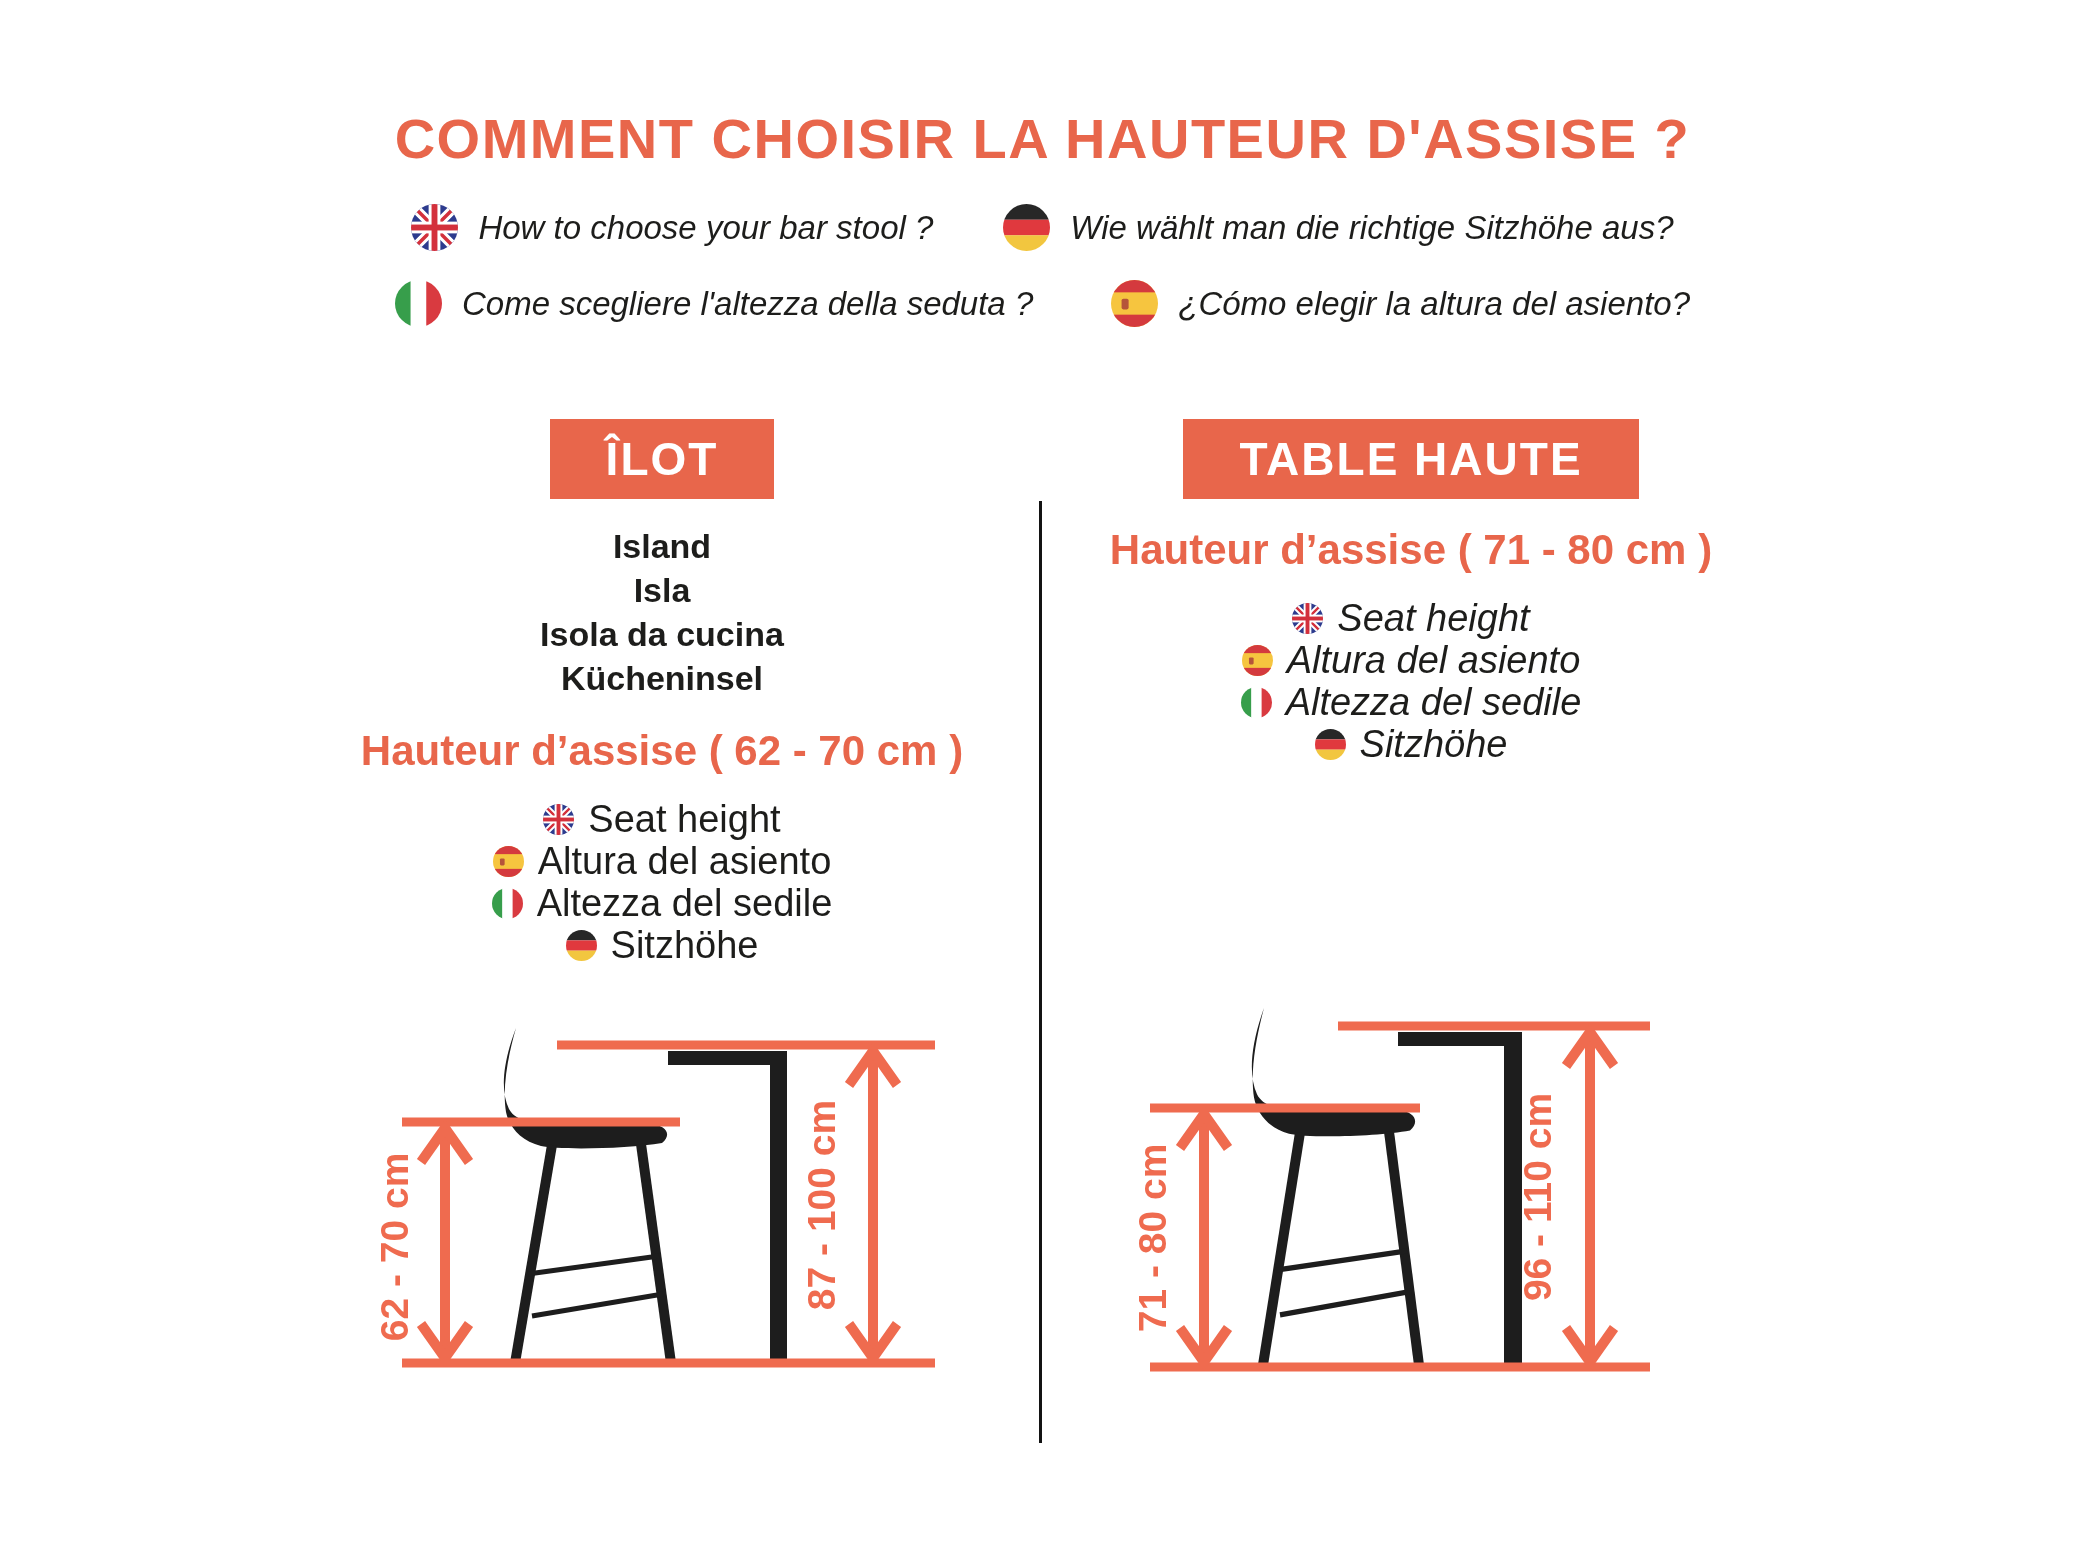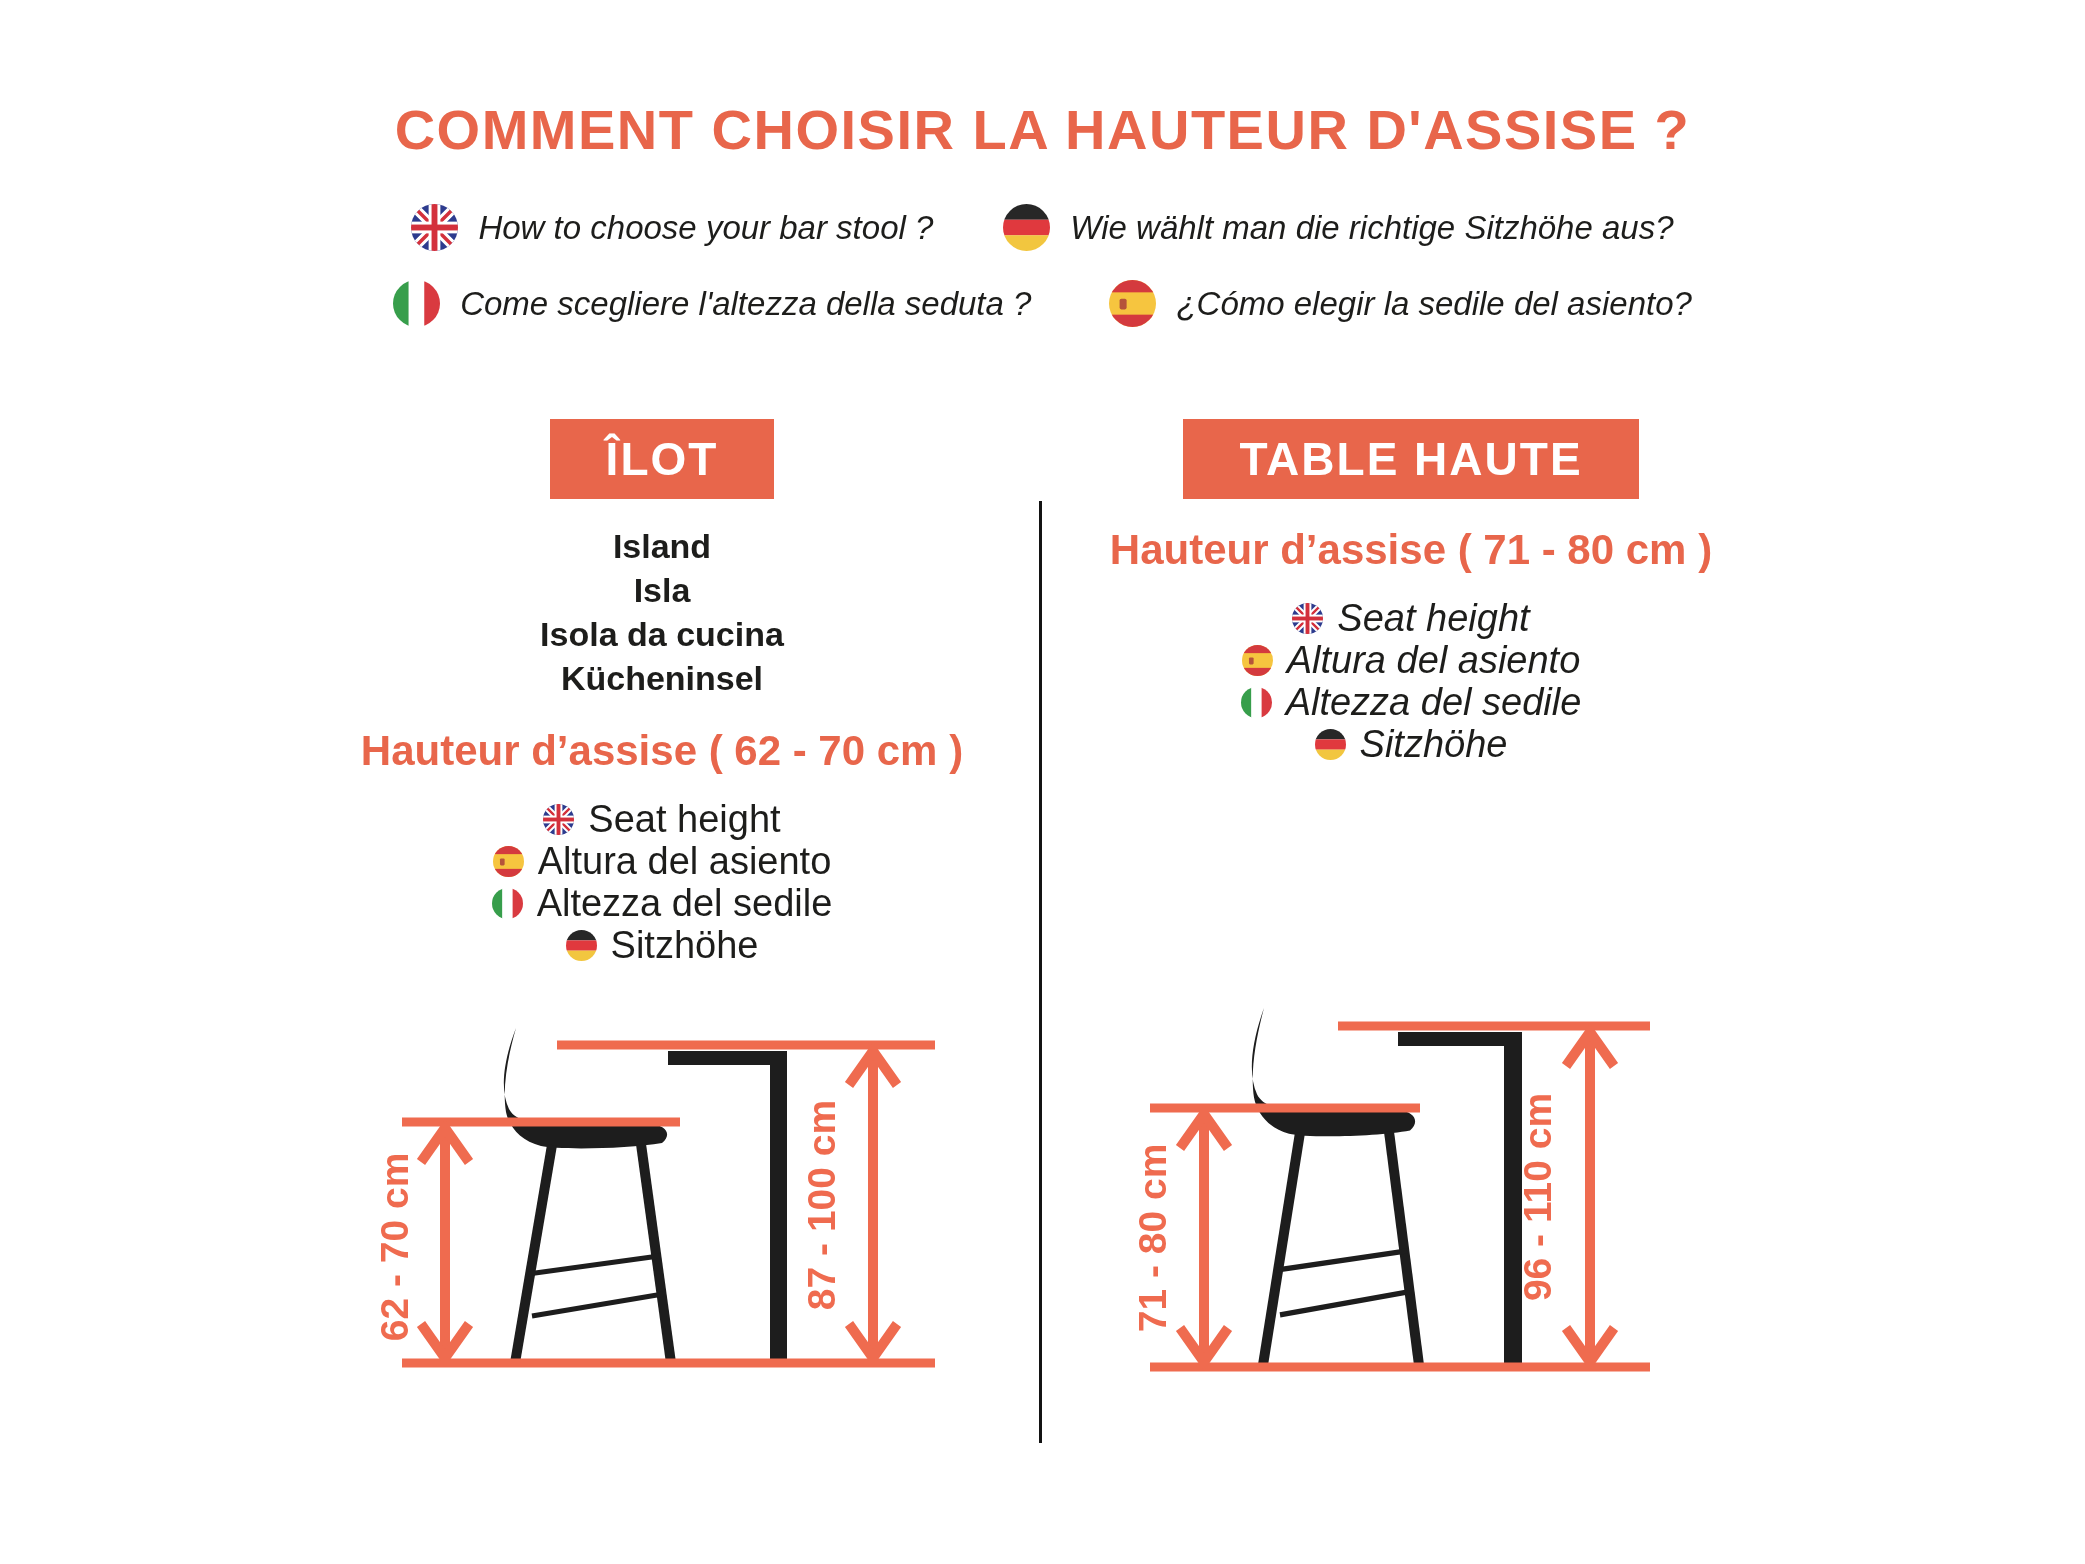--- a/index.html
+++ b/index.html
@@ -1,21 +1,21 @@
 <!DOCTYPE html>
 <html><head>
 <meta charset="utf-8">
 <style>
   html,body{margin:0;padding:0;background:#fff;}
   .canvas{
     position:relative;width:2085px;height:1564px;background:#ffffff;
     font-family:"Liberation Sans",sans-serif;overflow:hidden;color:#1d1d1b;
   }
   .title{
-    position:absolute;top:97px;left:0;width:100%;text-align:center;
+    position:absolute;top:106px;left:0;width:100%;text-align:center;
     font-size:56px;font-weight:800;letter-spacing:1.5px;color:#e8664b;
   }
   .lang-row{position:absolute;left:0;width:100%;display:flex;justify-content:center;align-items:center;}
   .lang-row1{top:204px;gap:70px;}
   .lang-row2{top:280px;gap:78px;}
   .lang-item{display:flex;align-items:center;gap:20px;font-size:33px;font-style:italic;color:#1d1d1b;}
   .flag{width:47px;height:47px;flex:none;display:block;}
   .flag.small{width:31px;height:31px;}
   .divider{position:absolute;left:1039px;top:501px;width:3px;height:942px;background:#131313;}
   .column{position:absolute;top:419px;width:620px;text-align:center;}
@@ -110,21 +110,21 @@
     <div class="lang-item">
       <svg class="flag" viewBox="0 0 40 40">
           <use href="#sym-flag-it"></use>
         </svg>
       <span>Come scegliere l'altezza della seduta ?</span>
     </div>
     <div class="lang-item">
       <svg class="flag" viewBox="0 0 40 40">
           <use href="#sym-flag-es"></use>
         </svg>
-      <span>¿Cómo elegir la sedile del asiento?</span>
+      <span>¿Cómo elegir la altura del asiento?</span>
     </div>
   </div>
 
   <div class="divider"></div>
 
   <div class="column col-left">
     <div class="header-box">ÎLOT</div>
     <div class="translations">
       <div>Island</div>
       <div>Isla</div>

